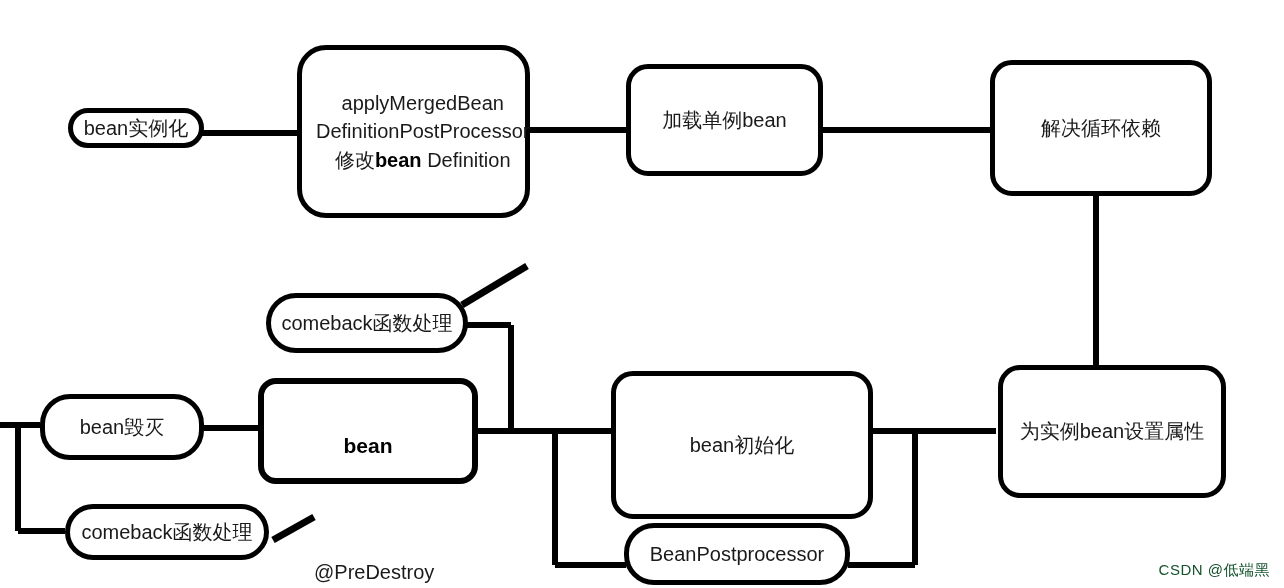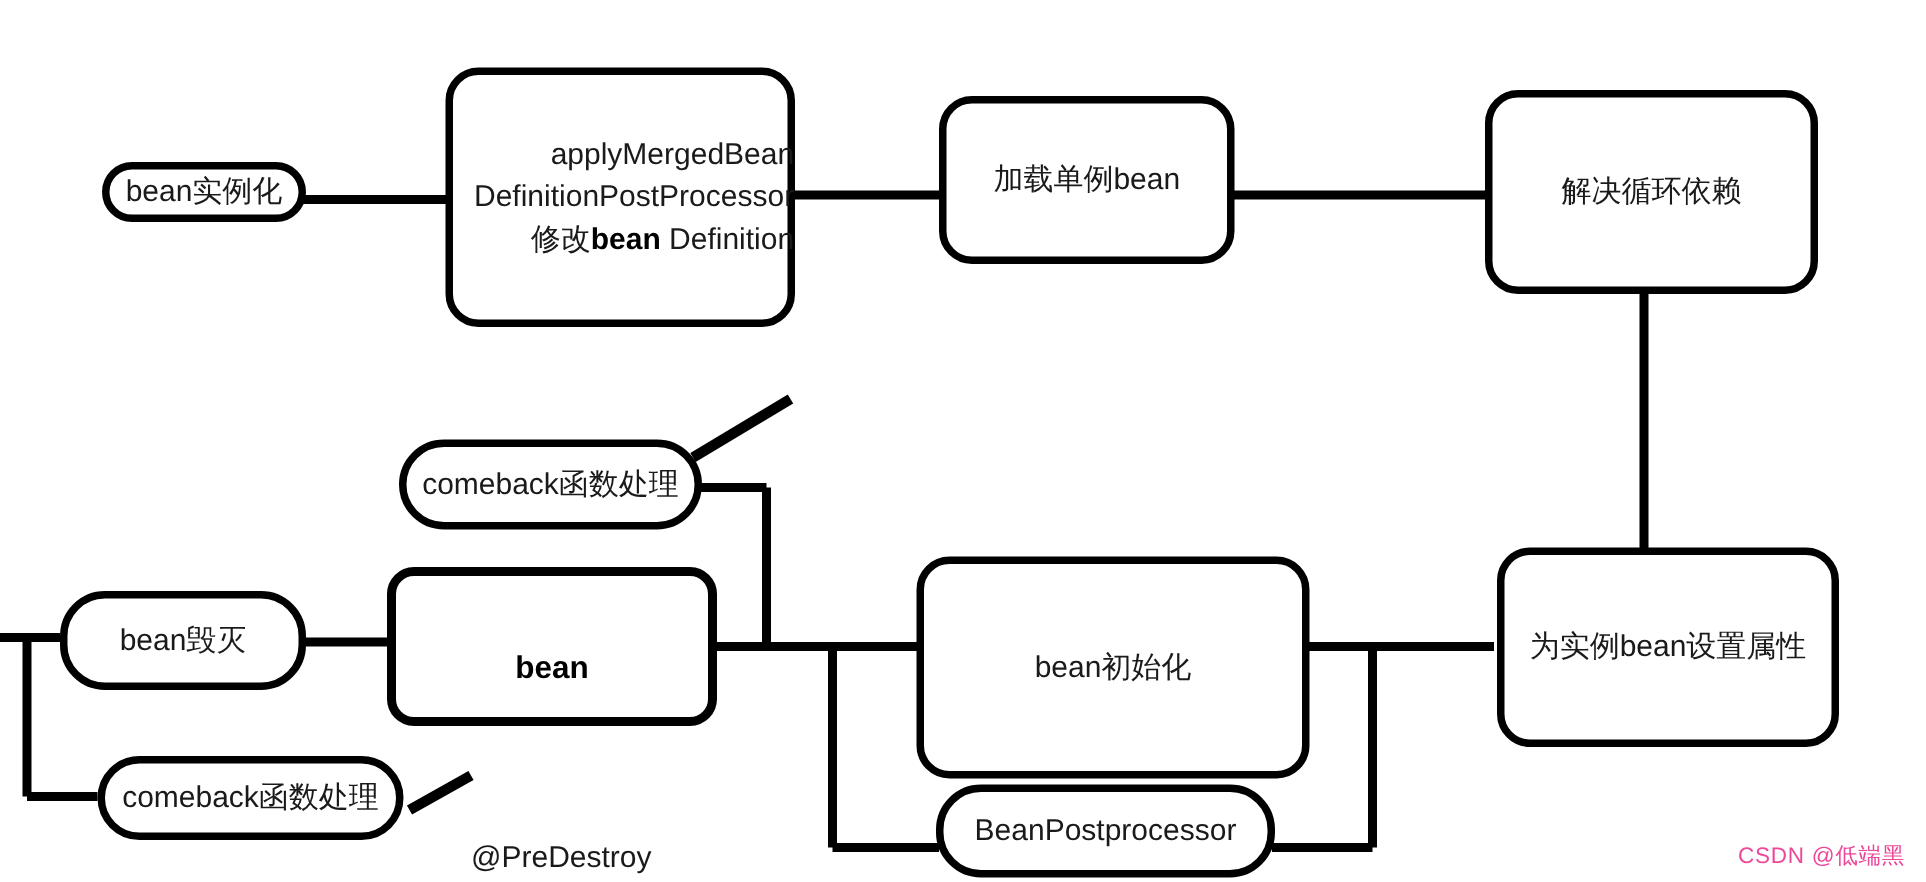--- a/index.html
+++ b/index.html
@@ -41,34 +41,35 @@
   .node .txt {
     display: block;
     width: 100%;
   }
   .pill      { border-radius: 30px; }
   .round-lg  { border-radius: 22px; }
   .round-md  { border-radius: 18px; }
   .bold      { font-weight: bold; color: #000000; }
   .left-text {
     justify-content: flex-start;
-    text-align: right;
+    text-align: center;
+    border-radius: 29px;
   }
   .left-text .txt { padding-left: 14px; }
 
   .annot {
     position: absolute;
     color: #1a1a1a;
     line-height: 1.42;
     white-space: pre;
     z-index: 2;
   }
   .watermark {
     position: absolute;
-    color: #ec4899;
+    color: #14532d;
     font-size: 15px;
     letter-spacing: 0.5px;
     z-index: 3;
   }
 </style>
 </head>
 <body>
 
 <div id="canvas">
 

